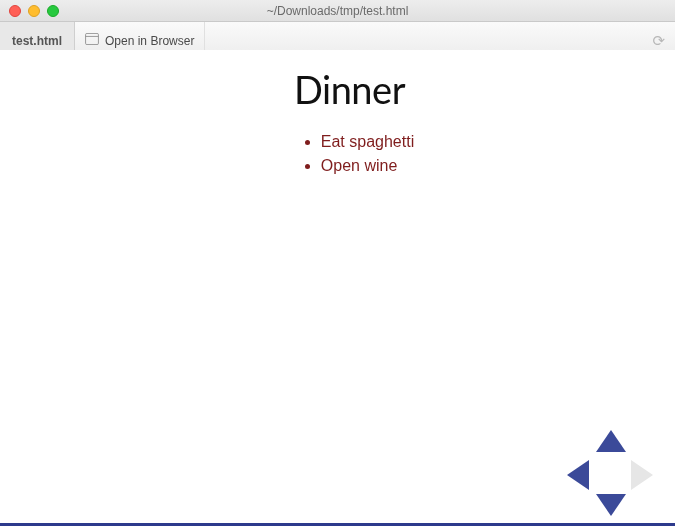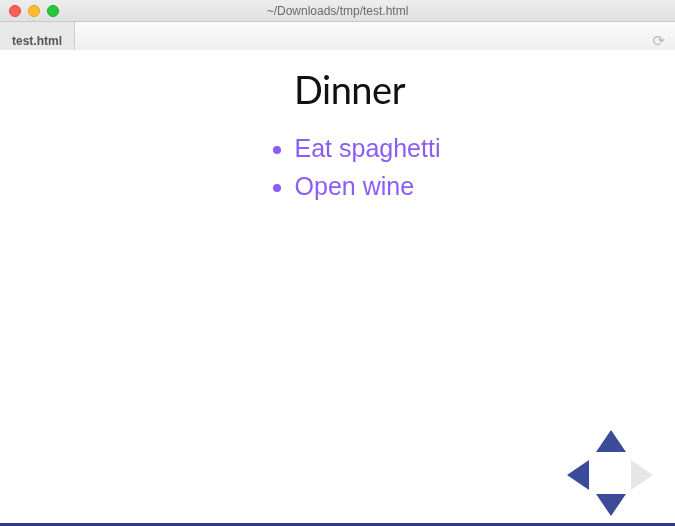--- a/index.html
+++ b/index.html
@@ -101,22 +101,22 @@
     .slide-list {
       margin-top: 18px;
       list-style: disc;
       padding-left: 0;
       width: max-content;
       margin-left: auto;
       margin-right: auto;
       text-align: left;
     }
     .slide-list li {
-      font-size: 25px;
-      color: #8b5cf6;
+      font-size: 16px;
+      color: #7f1d1d;
       line-height: 1.5;
       margin-left: 36px;
     }
     .nav-controls {
       position: absolute;
       right: 10px;
       bottom: 10px;
       width: 110px;
       height: 86px;
     }
@@ -166,20 +166,29 @@
     <div class="tl red"></div>
     <div class="tl yellow"></div>
     <div class="tl green"></div>
   </div>
   <div class="title-path">~/Downloads/tmp/test.html</div>
 </div>
 
 <div class="toolbar">
   <div class="tab">
     <span>test.html</span>
+  </div>
+  <div class="open-btn">
+    <span>
+      <svg class="browser-icon" viewBox="0 0 16 14">
+        <rect x="0.5" y="0.5" width="15" height="13" rx="1.5" fill="none" stroke="#8a8a8a"></rect>
+        <line x1="0.5" y1="4" x2="15.5" y2="4" stroke="#8a8a8a"></line>
+      </svg>
+    </span>
+    <span>Open in Browser</span>
   </div>
   <div class="toolbar-spacer"></div>
   <div class="refresh">
     <span>⟳</span>
   </div>
 </div>
 
 <div class="content">
   <h1 class="slide-title">Dinner</h1>
   <ul class="slide-list">

